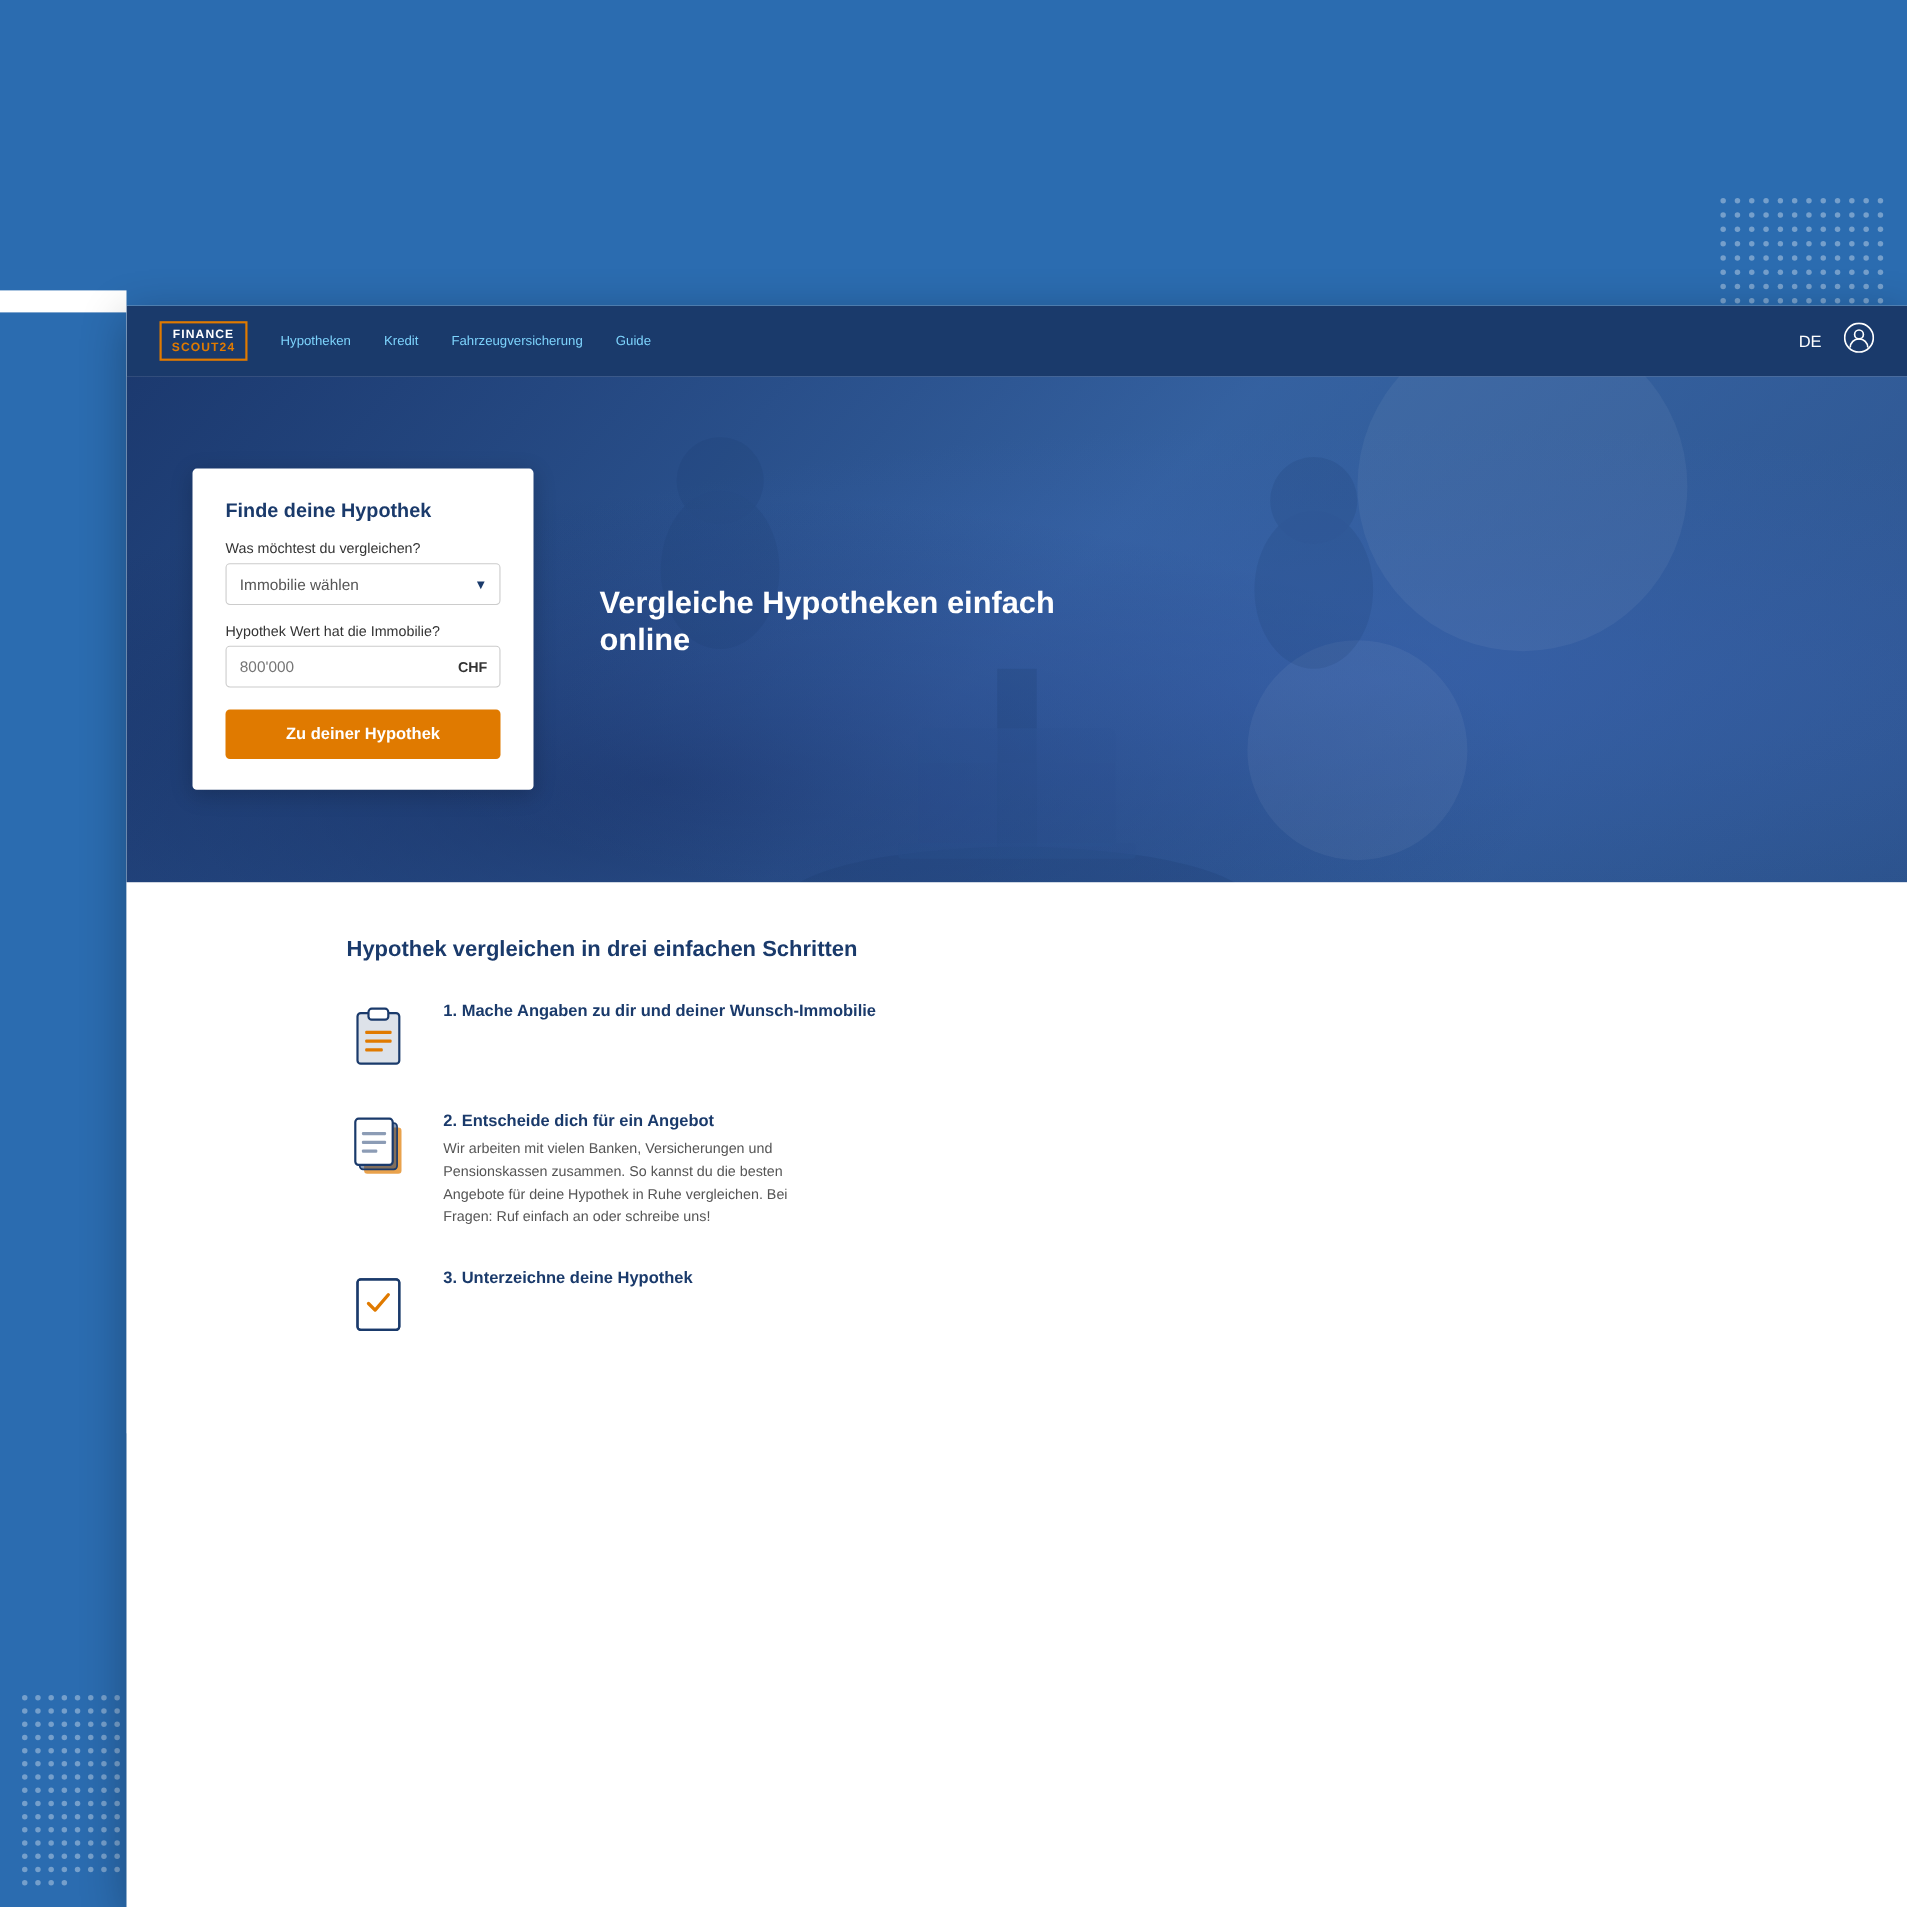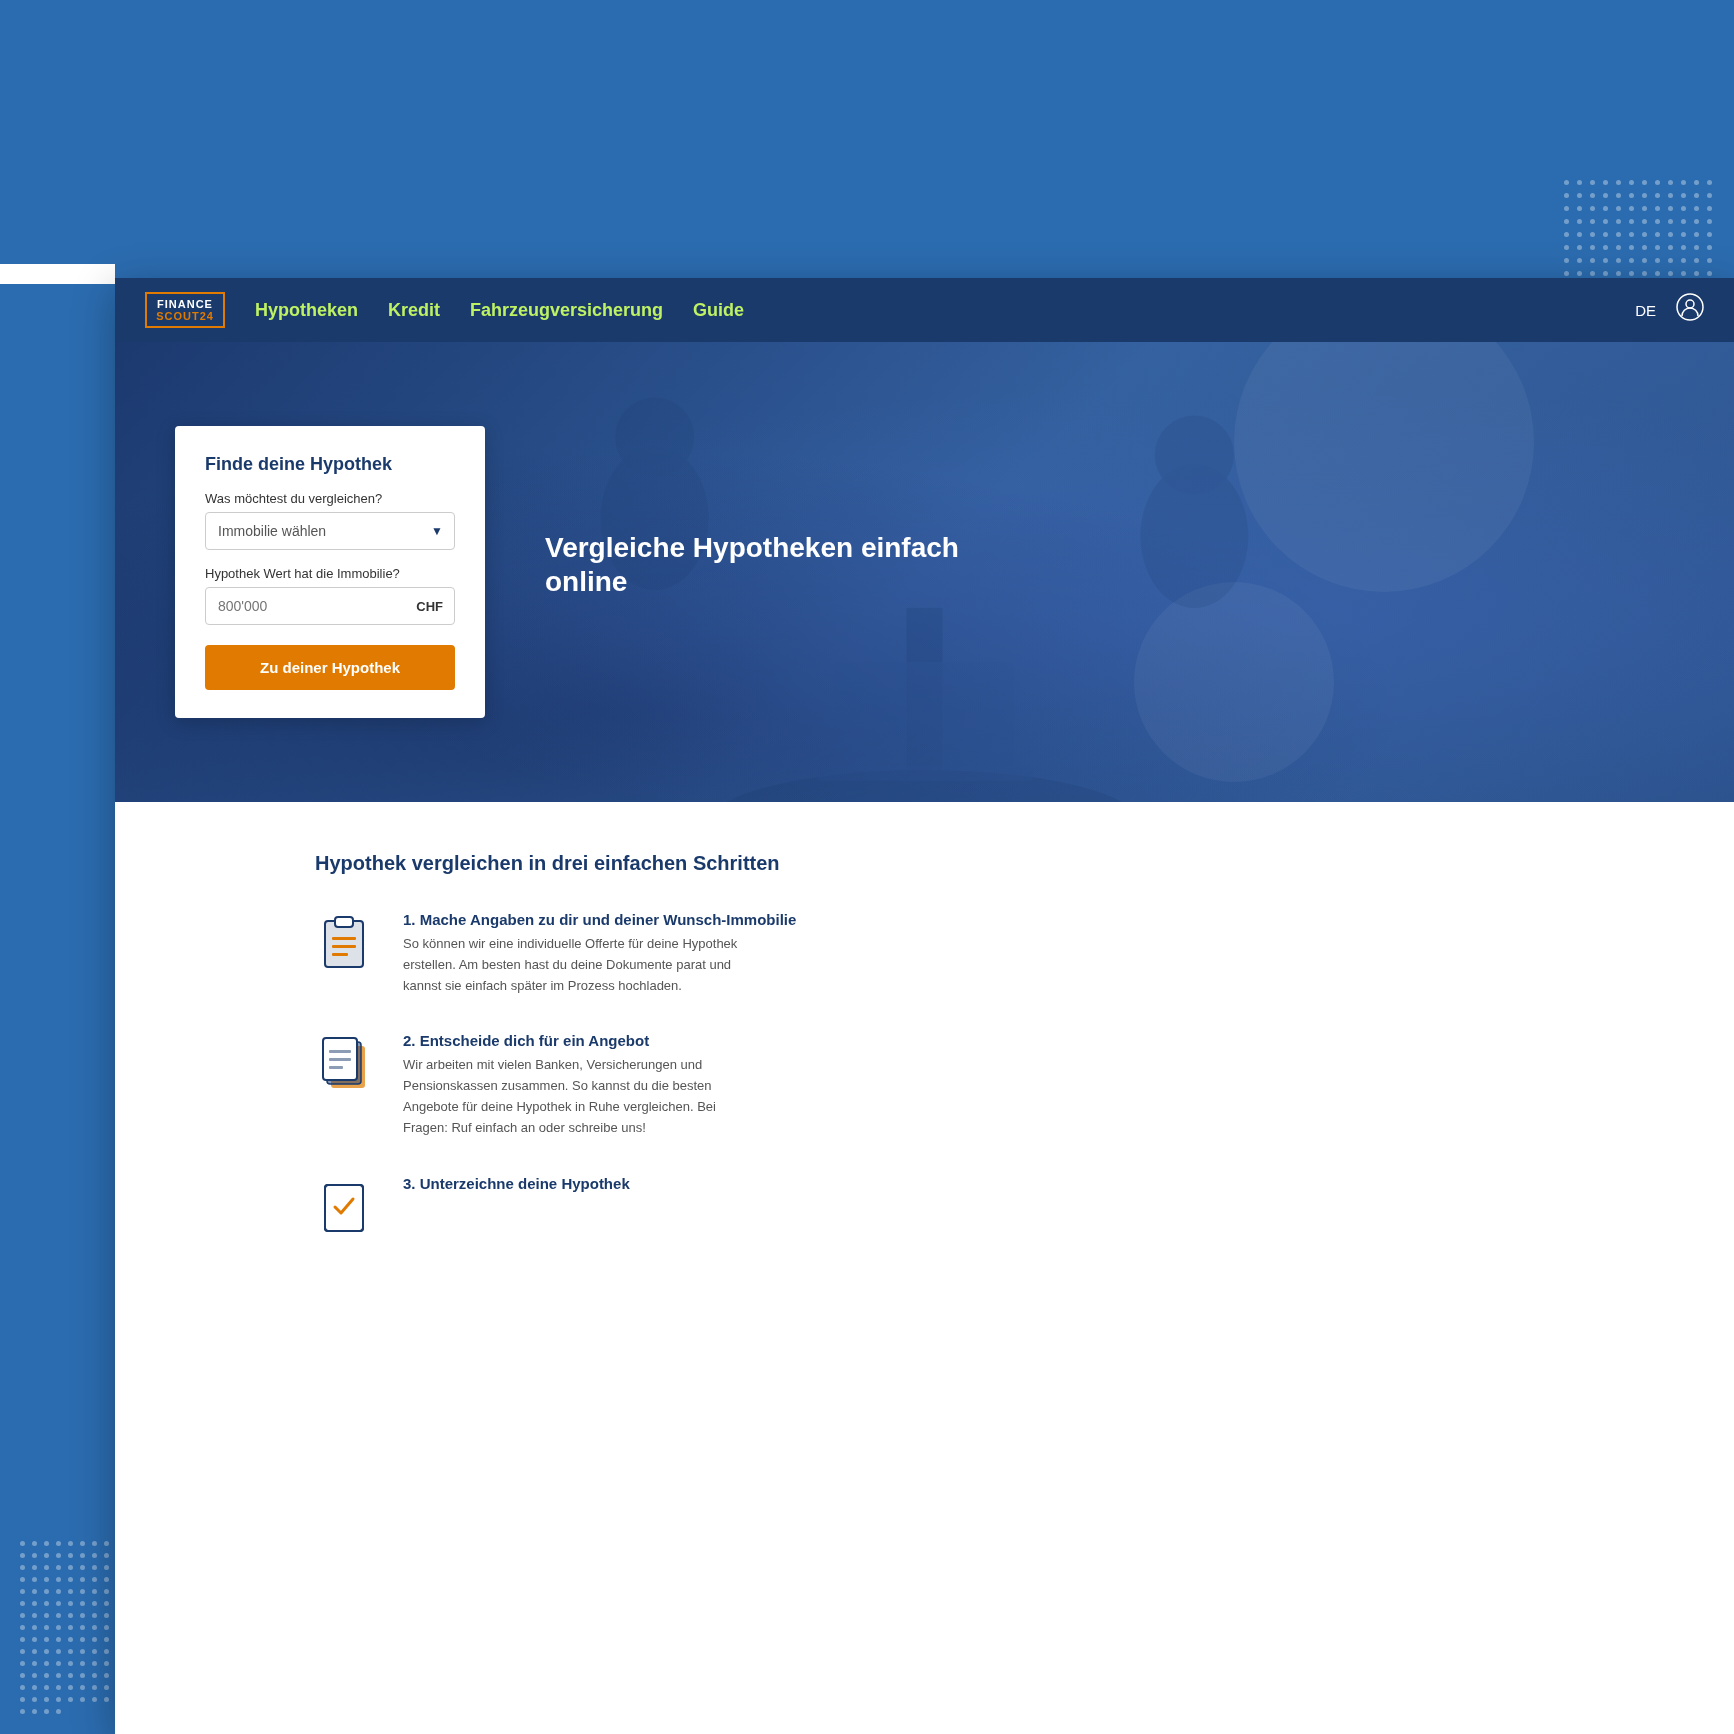--- a/index.html
+++ b/index.html
@@ -67,24 +67,24 @@
       font-weight: bold;
       letter-spacing: 1px;
     }
 
     .nav-links {
       display: flex;
       gap: 30px;
       flex: 1;
     }
     .nav-link {
-      color: #bef264;
+      color: #7dd3fc;
       text-decoration: none;
-      font-size: 18px;
-      font-weight: 700;
+      font-size: 12px;
+      font-weight: 400;
       cursor: pointer;
     }
 
     .nav-right {
       display: flex;
       align-items: center;
       gap: 20px;
     }
     .nav-lang {
       color: white;
@@ -716,21 +716,20 @@
 
           <rect x="16" y="4" width="18" height="10" rx="3" fill="white" stroke="#1a3a6b" stroke-width="2"></rect>
 
           <rect x="13" y="24" width="24" height="3" rx="1" fill="#e07a00"></rect>
           <rect x="13" y="32" width="24" height="3" rx="1" fill="#e07a00"></rect>
           <rect x="13" y="40" width="16" height="3" rx="1" fill="#e07a00"></rect>
         </svg>
       </div>
       <div class="step-content">
         <div class="step-title">1. Mache Angaben zu dir und deiner Wunsch-Immobilie</div>
-        <div class="step-desc">So können wir eine individuelle Offerte für deine Hypothek erstellen. Am besten hast du deine Dokumente parat und kannst sie einfach später im Prozess hochladen.</div>
       </div>
     </div>
 
     <div class="step-item">
       <div class="step-icon">
         <svg width="56" height="60" viewBox="0 0 56 60" fill="none">
 
           <rect x="12" y="12" width="34" height="42" rx="3" fill="#e07a00" opacity="0.7"></rect>
 
           <rect x="8" y="8" width="34" height="42" rx="3" fill="#1a3a6b" opacity="0.5"></rect>

